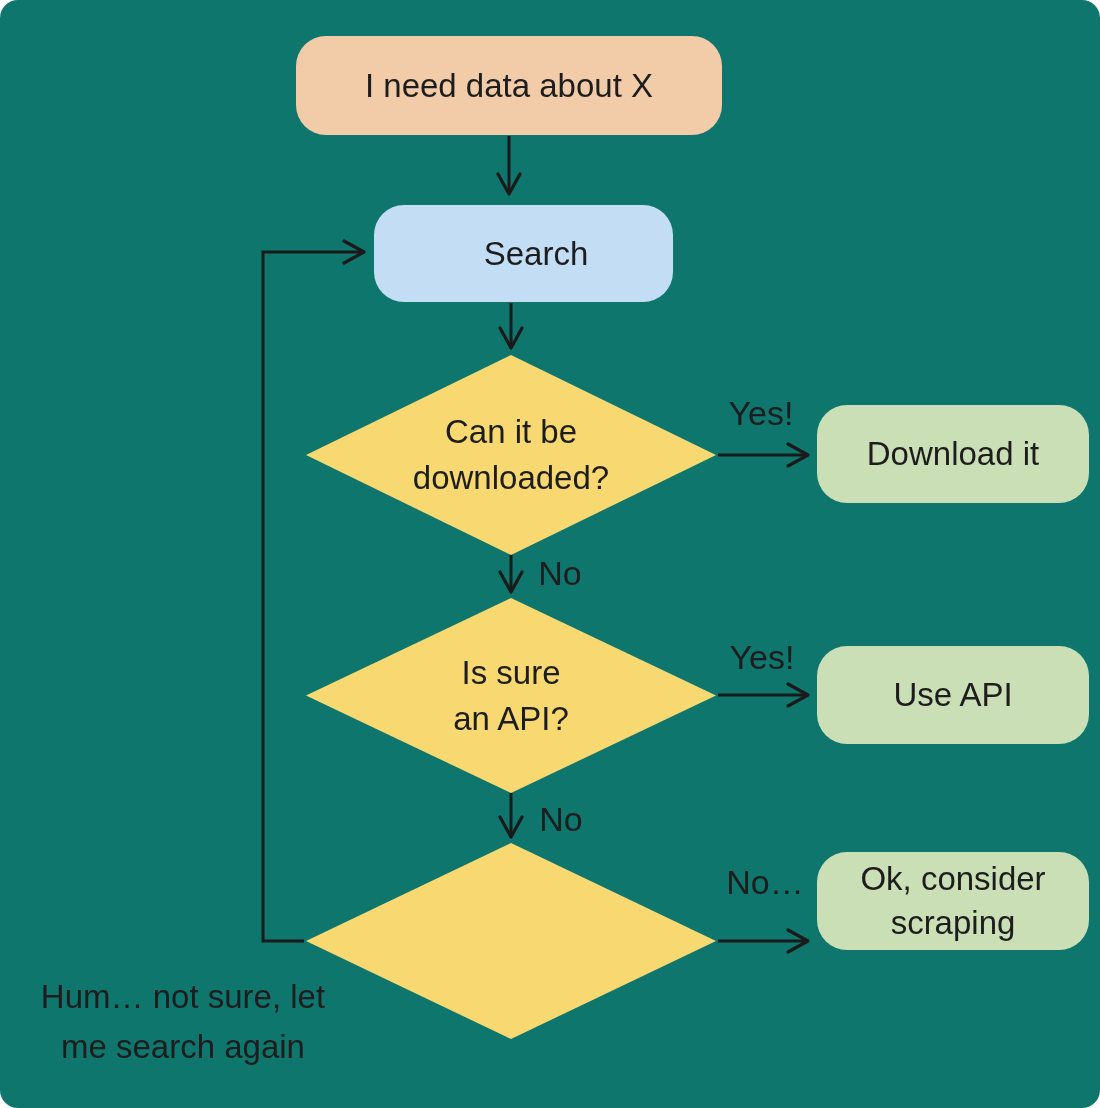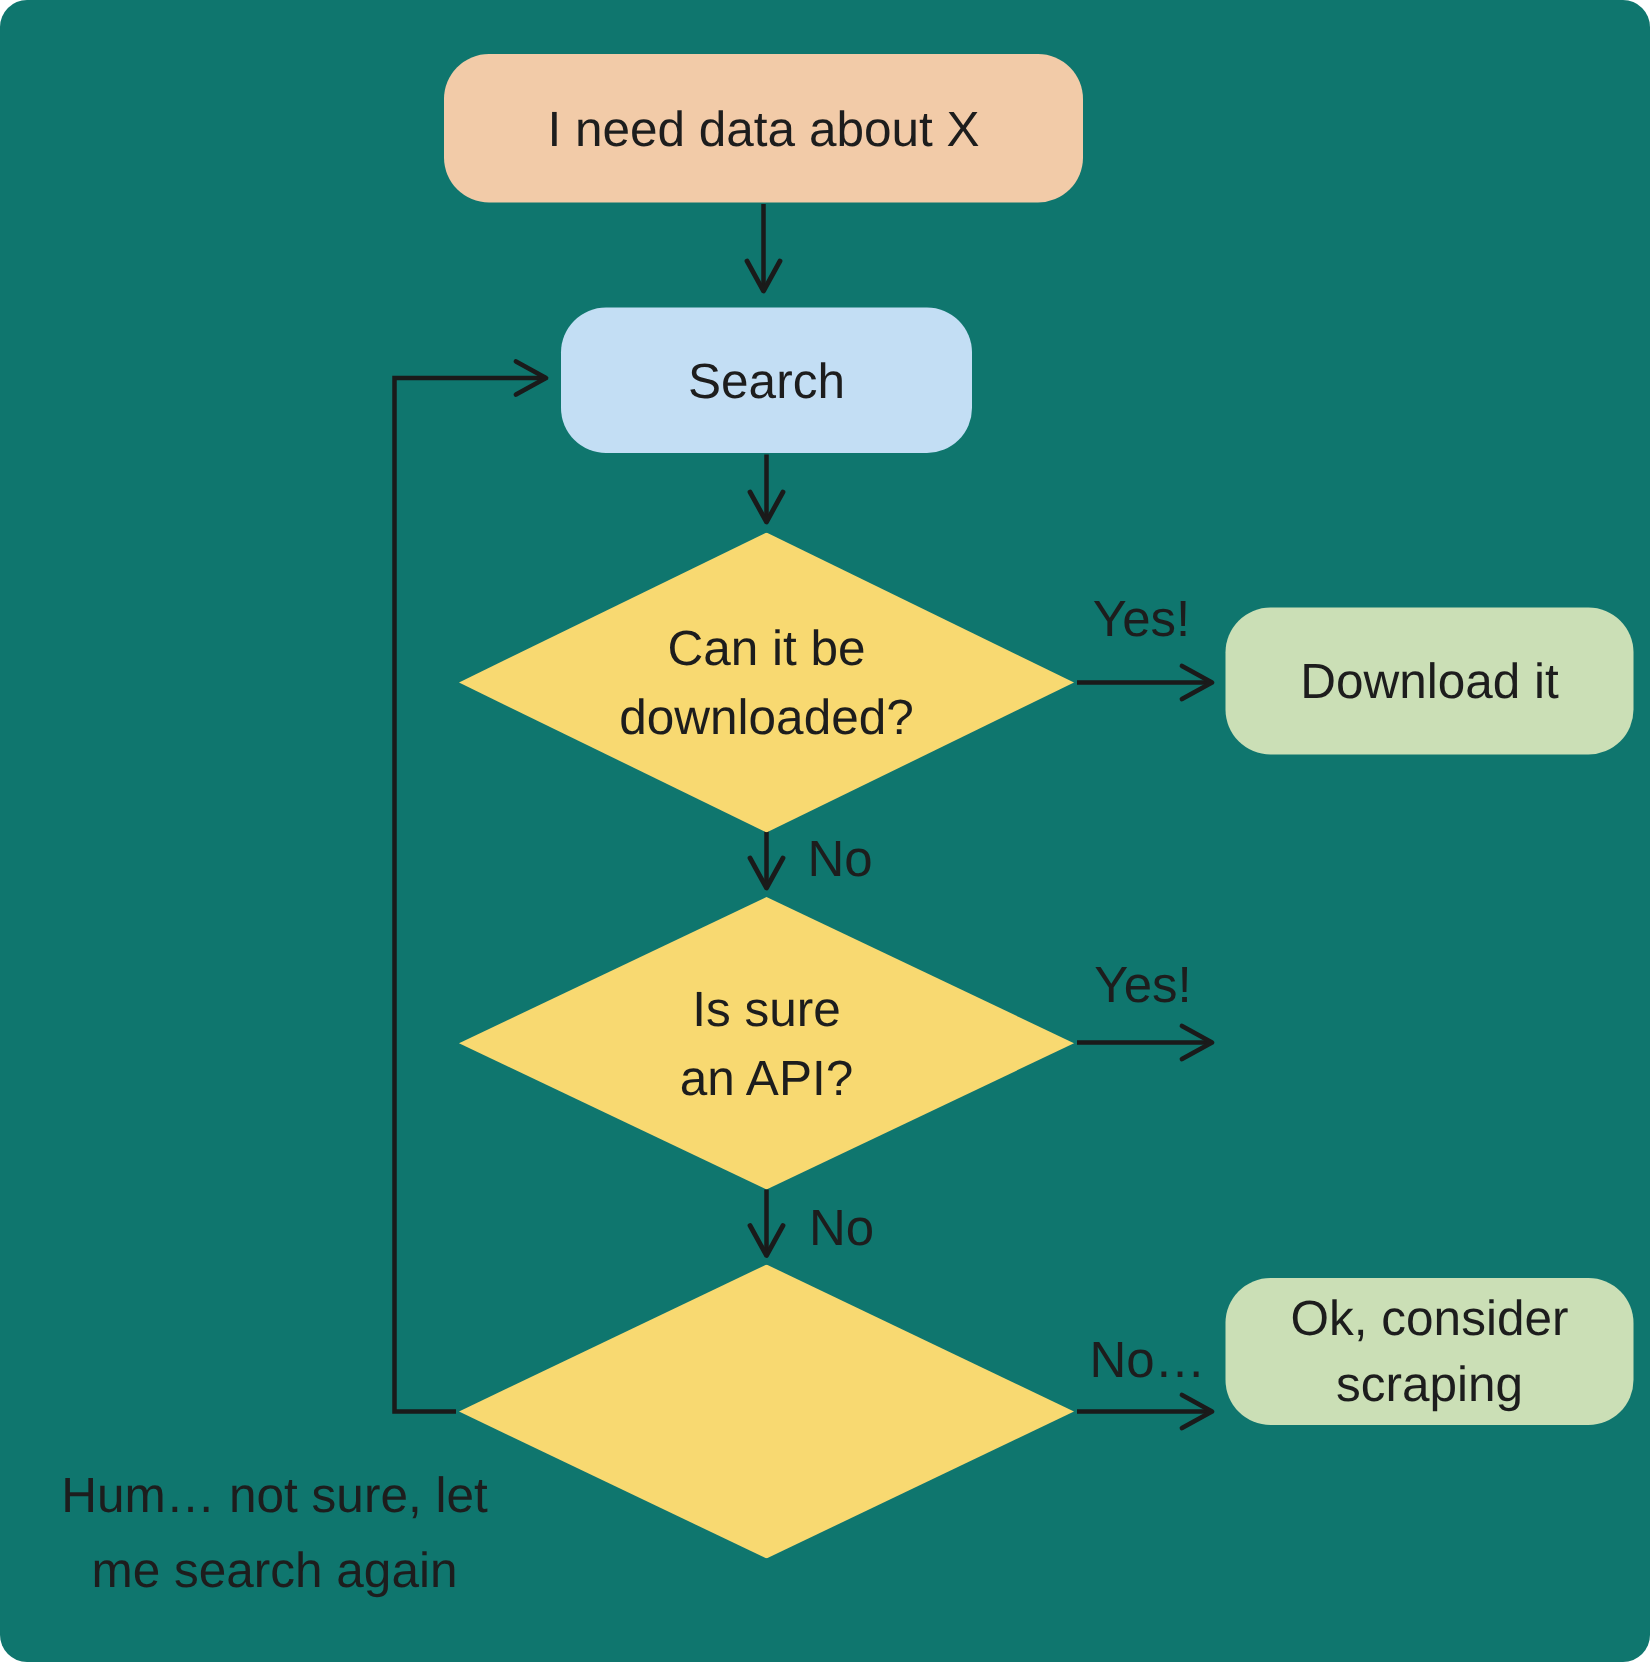--- a/index.html
+++ b/index.html
@@ -16,37 +16,37 @@
   .node{
     position:absolute;
     display:flex;align-items:center;justify-content:center;
     text-align:center;
     font-size:33px;line-height:46px;
     color:#1d1d1d;
   }
   .rounded{border-radius:30px;}
   .diamond{clip-path:polygon(50% 0%,100% 50%,50% 100%,0% 50%);}
   .start{left:296px;top:36px;width:426px;height:99px;}
-  .search{left:374px;top:205px;width:274px;height:97px;}
+  .search{left:374px;top:205px;width:274px;height:97px;padding-left:25px;}
   .d1{left:306px;top:355px;width:410px;height:200px;}
   .download{left:817px;top:405px;width:272px;height:98px;}
   .d2{left:306px;top:598px;width:410px;height:195px;}
   .useapi{left:817px;top:646px;width:272px;height:98px;}
   .d3{left:306px;top:843px;width:410px;height:196px;}
   .scraping{left:817px;top:852px;width:272px;height:98px;font-size:33px;line-height:44px;}
   .edge-label{
     position:absolute;width:110px;height:40px;
     display:flex;align-items:center;justify-content:center;
     font-size:34px;color:#1d1d1d;white-space:nowrap;
   }
   .yes1{left:706px;top:393px;}
   .no1{left:505px;top:553px;}
   .yes2{left:707px;top:637px;}
   .no2{left:506px;top:799px;}
-  .no3{left:710px;top:887px;}
+  .no3{left:710px;top:862px;}
   .loop-note{
     position:absolute;left:7px;top:972px;width:352px;
     text-align:center;font-size:33px;line-height:50px;color:#1d1d1d;
   }
 </style>
 </head>
 <body>
 
 <div class="canvas">
 
@@ -87,20 +87,23 @@
     <span>Download it</span>
   </div>
 
   <div class="node diamond d2" style="background-color: rgb(248, 217, 113);">
     <span>
       <span style="display:block">Is sure</span>
       <span style="display:block">an API?</span>
     </span>
   </div>
 
+  <div class="node rounded useapi" style="background-color: rgb(203, 223, 182);">
+    <span>Use API</span>
+  </div>
 
   <div class="node diamond d3" style="background-color: rgb(248, 217, 113);">
     <span>
     </span>
   </div>
 
   <div class="node rounded scraping" style="background-color: rgb(203, 223, 182);">
     <span>
       <span style="display:block">Ok, consider</span>
       <span style="display:block">scraping</span>

